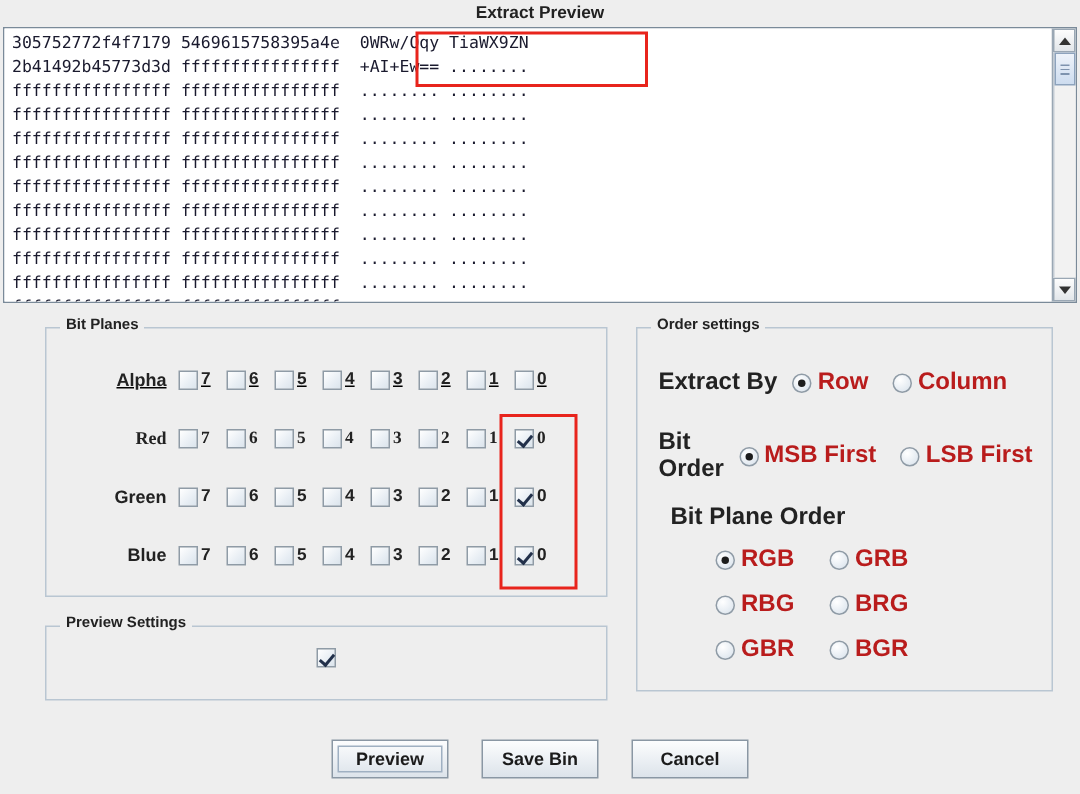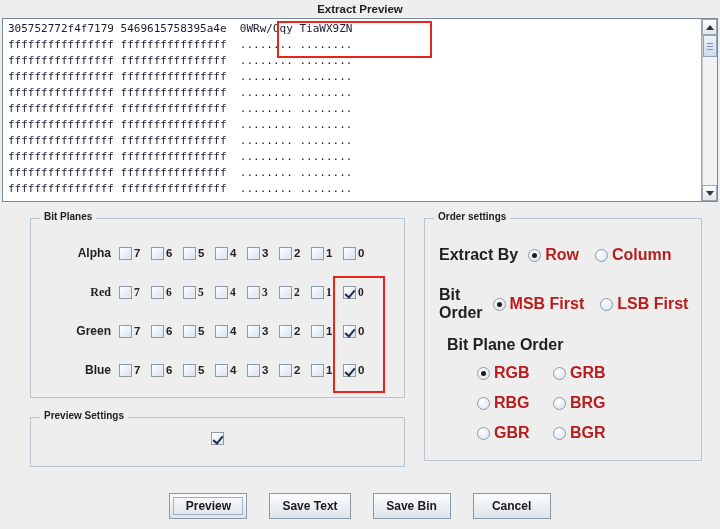--- a/index.html
+++ b/index.html
@@ -163,20 +163,21 @@
 </head>
 <body>
 
 <div id="titlebar">
   <span>Extract Preview</span>
 </div>
 
 <div id="previewWrap">
   <div id="hexArea">
       <div class="hexline"><span>305752772f4f7179</span> <span>5469615758395a4e</span>  <span class="asc">0WRw/Oqy TiaWX9ZN</span></div>
+      <div class="hexline"><span>2b41492b45773d3d</span> <span>ffffffffffffffff</span>  <span class="asc">+AI+Ew== ........</span></div>
       <div class="hexline"><span>ffffffffffffffff</span> <span>ffffffffffffffff</span>  <span class="asc">........ ........</span></div>
       <div class="hexline"><span>ffffffffffffffff</span> <span>ffffffffffffffff</span>  <span class="asc">........ ........</span></div>
       <div class="hexline"><span>ffffffffffffffff</span> <span>ffffffffffffffff</span>  <span class="asc">........ ........</span></div>
       <div class="hexline"><span>ffffffffffffffff</span> <span>ffffffffffffffff</span>  <span class="asc">........ ........</span></div>
       <div class="hexline"><span>ffffffffffffffff</span> <span>ffffffffffffffff</span>  <span class="asc">........ ........</span></div>
       <div class="hexline"><span>ffffffffffffffff</span> <span>ffffffffffffffff</span>  <span class="asc">........ ........</span></div>
       <div class="hexline"><span>ffffffffffffffff</span> <span>ffffffffffffffff</span>  <span class="asc">........ ........</span></div>
       <div class="hexline"><span>ffffffffffffffff</span> <span>ffffffffffffffff</span>  <span class="asc">........ ........</span></div>
       <div class="hexline"><span>ffffffffffffffff</span> <span>ffffffffffffffff</span>  <span class="asc">........ ........</span></div>
       <div class="hexline"><span>ffffffffffffffff</span> <span>ffffffffffffffff</span>  <span class="asc">........ ........</span></div>
@@ -193,21 +194,21 @@
     <div class="sbtn">
       <i class="dn-ar"></i>
     </div>
   </div>
 </div>
 <div class="redbox" style="left:277px;top:21px;width:155px;height:37px;"></div>
 
 <div class="group" id="grpBitPlanes">
   <span class="glabel">Bit Planes</span>
   <div id="bpRows">
-      <div class="bprow" style="top: 22px;">
+      <div class="bprow" style="top: 22px; text-decoration: underline;">
         <div class="bplabel">Alpha</div>
         <div class="bpcell">
           <span class="cb"></span>
           <span class="bnum">7</span>
         </div>
         <div class="bpcell">
           <span class="cb"></span>
           <span class="bnum">6</span>
         </div>
         <div class="bpcell">
@@ -405,21 +406,18 @@
   <div id="phcRow">
     <span class="cb checked"></span>
   </div>
 </div>
 
 <div id="btnbar">
     <div class="btn focus">
       <span>Preview</span>
     </div>
     <div class="btn">
-      <span>Save Text</span>
-    </div>
-    <div class="btn">
       <span>Save Bin</span>
     </div>
     <div class="btn">
       <span>Cancel</span>
     </div>
   </div>
 
 </body></html>

